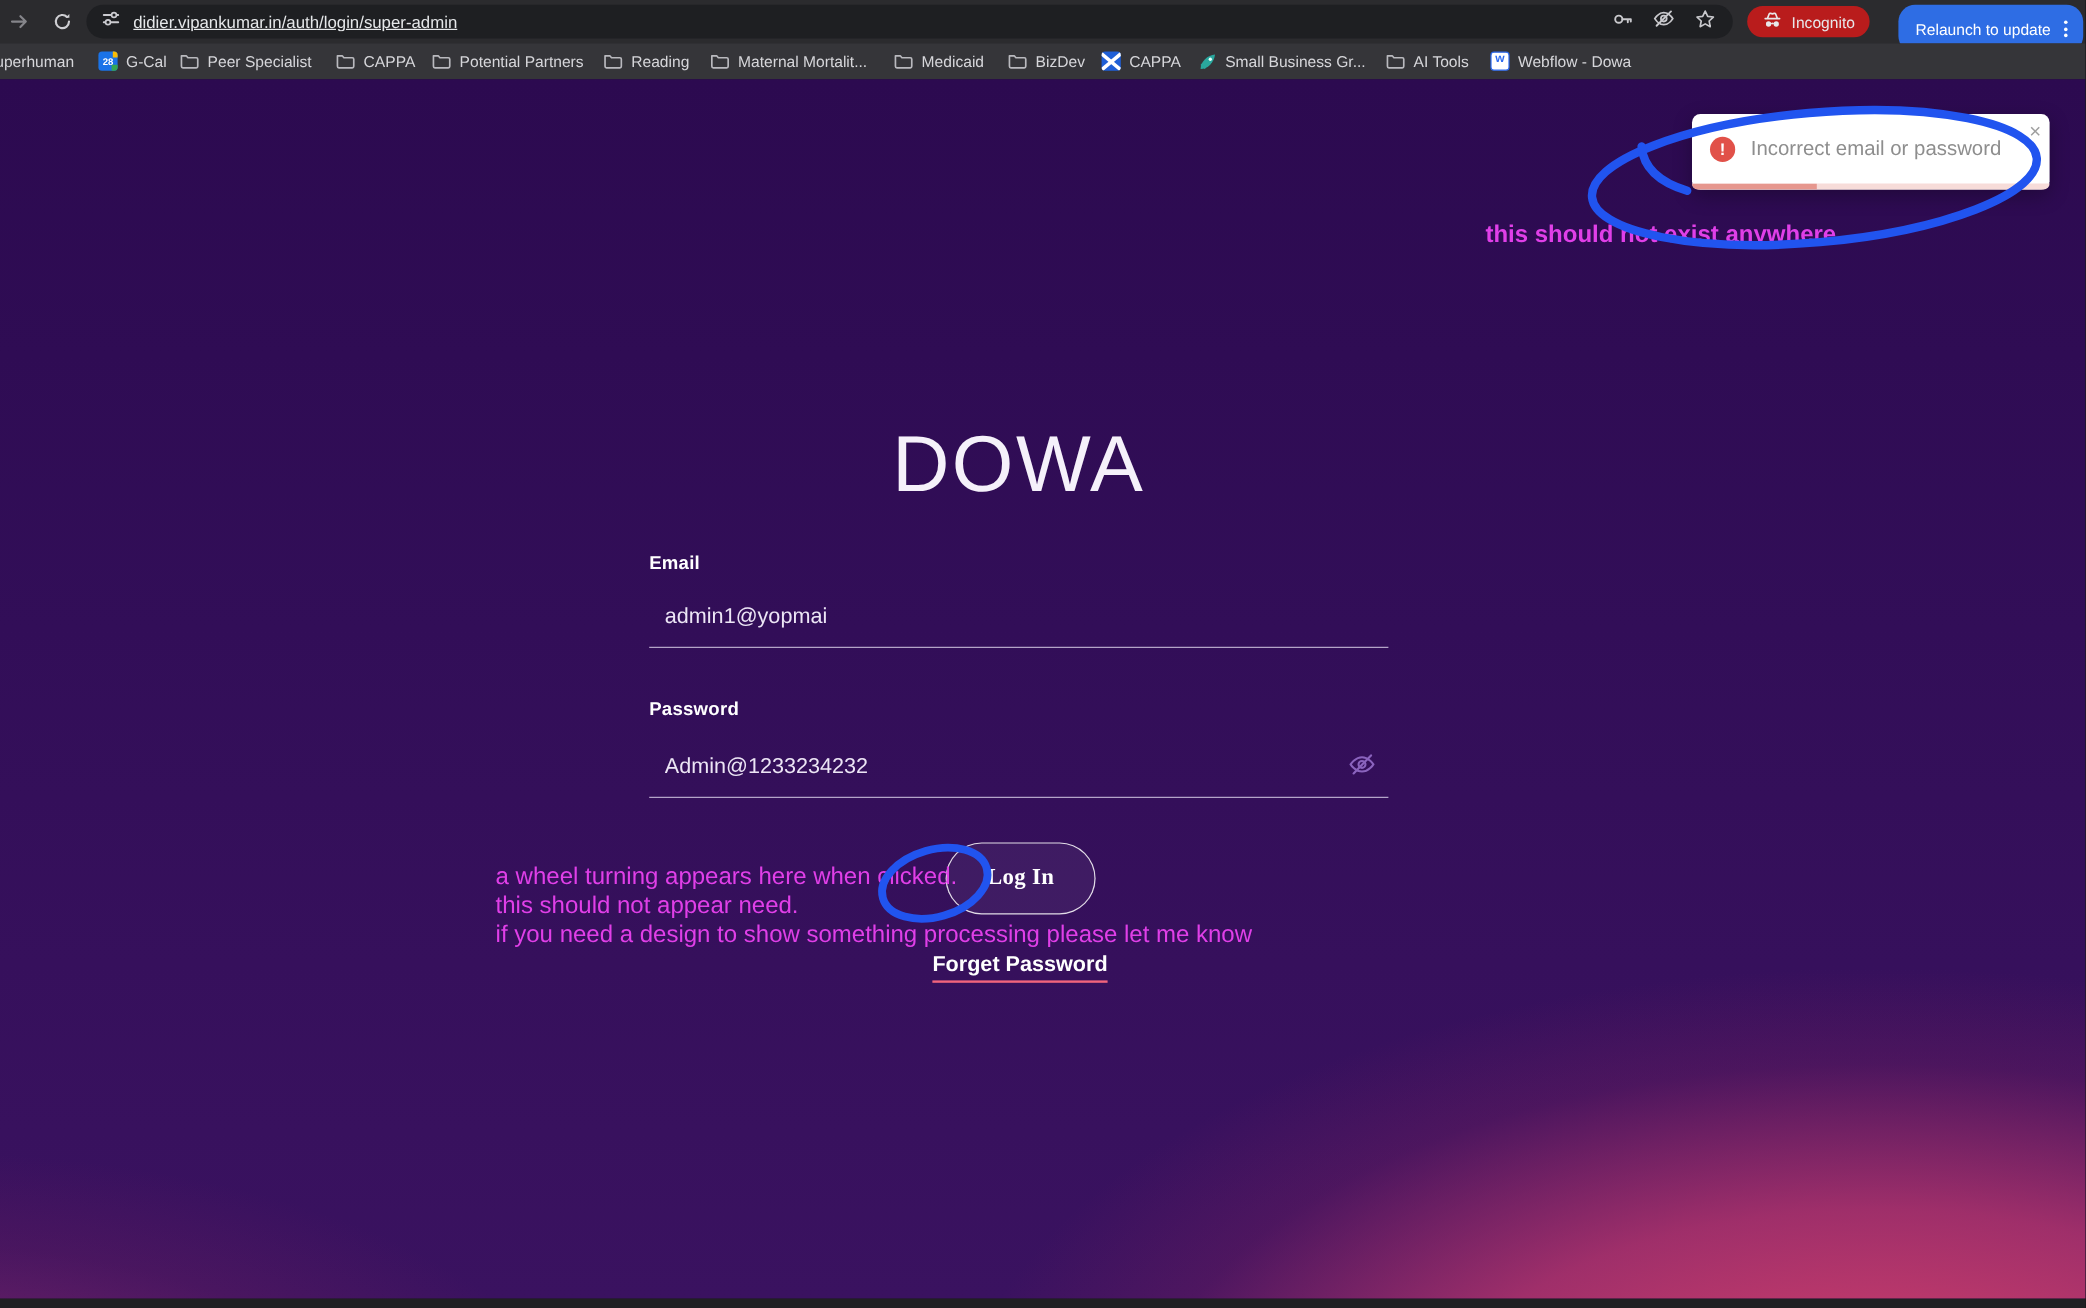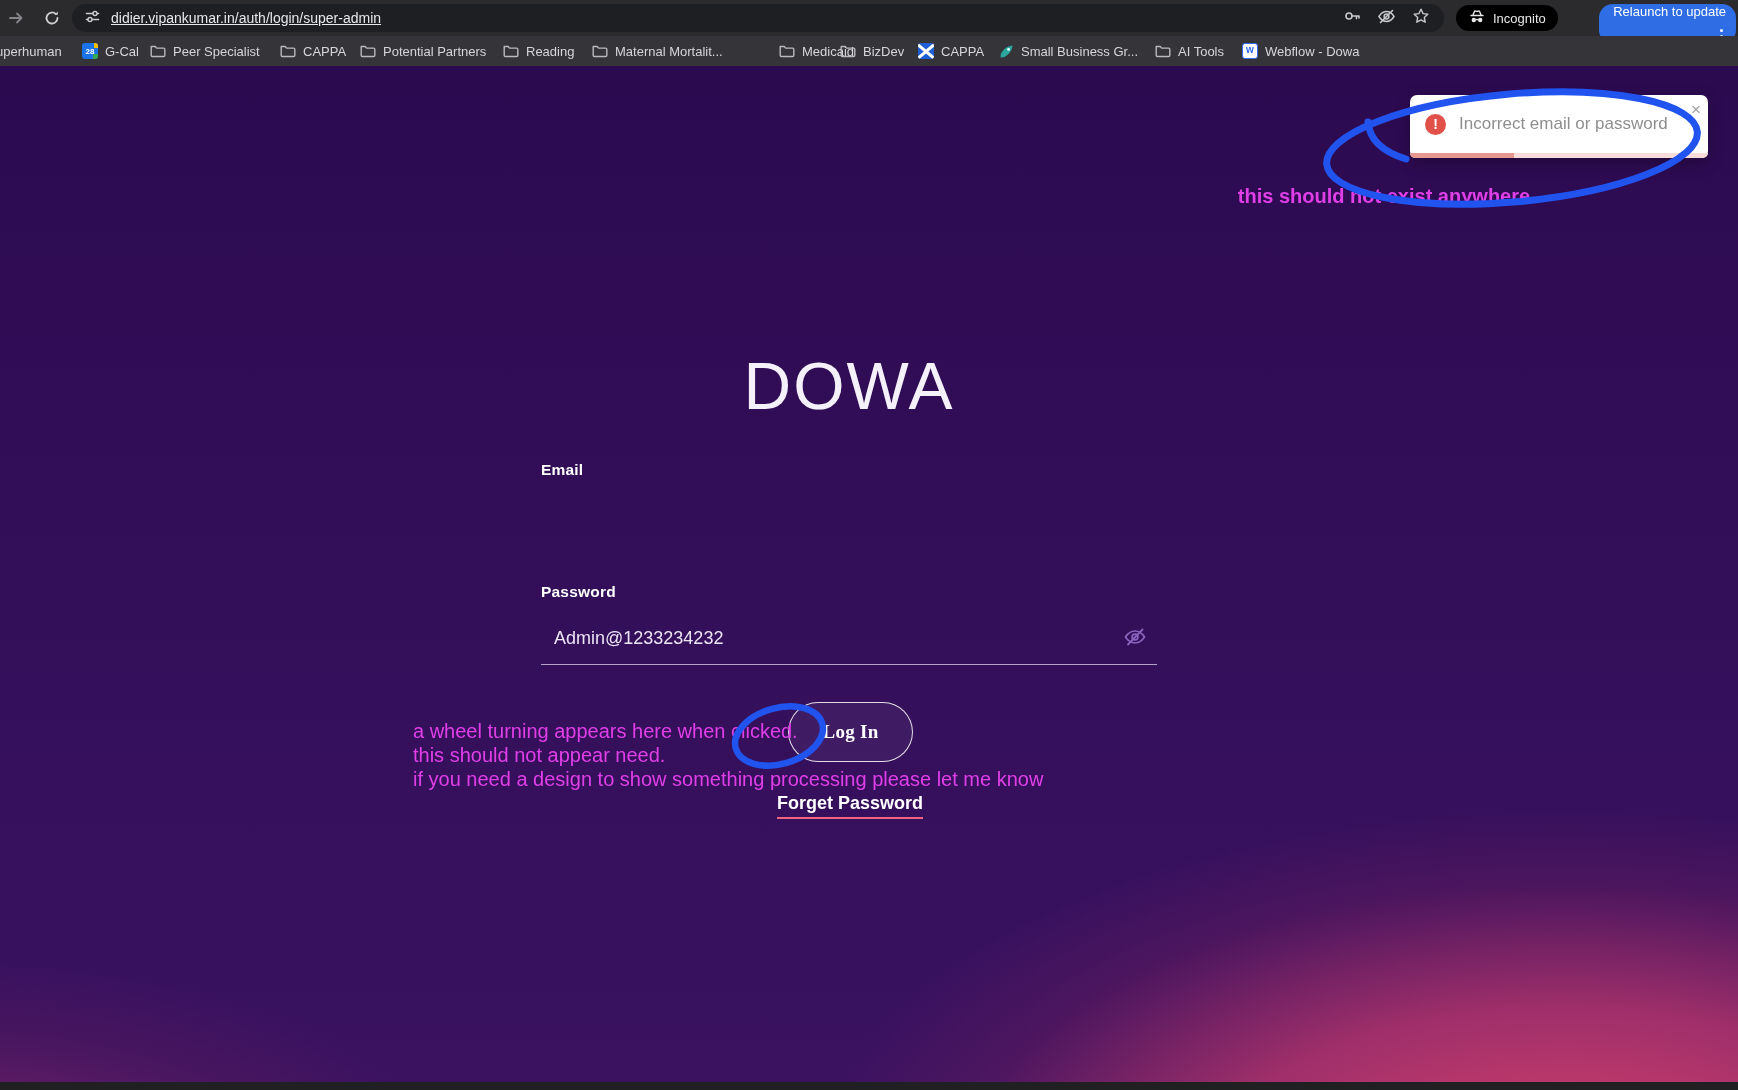--- a/index.html
+++ b/index.html
@@ -5,22 +5,22 @@
   * { margin:0; padding:0; box-sizing:border-box; }
   html,body { width:1738px; height:1090px; font-family:"Liberation Sans", sans-serif; background:#19191c; overflow:hidden; }
   .screen { position:relative; width:1738px; height:1090px; }
 
   
   .toolbar { position:relative; height:36px; background:#2b2b2e; }
   .nav-ico { position:absolute; top:6px; width:24px; height:24px; display:flex; align-items:center; justify-content:center; border-radius:12px; }
   .urlbar { position:absolute; left:72px; top:4px; width:1372px; height:28px; background:#1e1f22; border-radius:15px; display:flex; align-items:center; padding:0 10px 0 12px; }
   .url-text { color:#e6e8ea; font-size:14px; margin-left:10px; flex:1; white-space:nowrap; overflow:hidden;text-decoration:underline; }
   .omni-icons { display:flex; align-items:center; gap:16px; margin-right:4px; }
-  .chip-incognito { position:absolute; left:1456px; top:5px; height:26px; border-radius:13px; background:#000000; display:flex; align-items:center; gap:7px; padding:0 12px; color:#e7e7ea; font-size:13px; }
-  .relaunch { position:absolute; right:2px; top:4px; height:40px; border-radius:14px; background:#2e6de4; display:flex; align-items:flex-end; gap:8px; padding:0 10px 0 14px; color:#fff; font-size:13px; font-weight:400;flex-direction:column; }
+  .chip-incognito { position:absolute; left:1456px; top:5px; height:26px; border-radius:13px; background:#b91c1c; display:flex; align-items:center; gap:7px; padding:0 12px; color:#e7e7ea; font-size:13px; }
+  .relaunch { position:absolute; right:2px; top:4px; height:40px; border-radius:14px; background:#2e6de4; display:flex; align-items:center; gap:8px; padding:0 10px 0 14px; color:#fff; font-size:13px; font-weight:400; }
   .kebab { display:flex; flex-direction:column; gap:2.5px; padding:2px 3px; }
   .kebab i { width:3px; height:3px; border-radius:50%; background:#fff; }
 
   .bookmarks { position:relative; height:30px; background:#353539; }
   .bm { position:absolute; top:0; height:30px; display:flex; align-items:center; gap:7px; font-size:13px; color:#d6d6da; white-space:nowrap; }
   .bm-ico16 { width:16px; height:16px; display:flex; align-items:center; justify-content:center; flex:0 0 auto; }
   .gcal { width:16px; height:16px; border-radius:3px; background:#1a73e8; position:relative; color:#fff; font-size:8px; font-weight:700; display:flex; align-items:center; justify-content:center; }
   .gcal::after { content:""; position:absolute; right:0; bottom:0; width:5px; height:5px; background:#34a853; border-radius:0 0 3px 0; }
   .gcal::before { content:""; position:absolute; right:0; top:0; width:4px; height:5px; background:#fbbc04; border-radius:0 3px 0 0; }
   .nppes { width:16px; height:16px; border-radius:3px; background:#1f5fd6; position:relative; overflow:hidden; }
@@ -181,21 +181,21 @@
 
     <div class="bm" style="left:592px;">
       <span class="bm-ico16">
           <svg width="16" height="14" viewBox="0 0 16 14">
             <path d="M1.2 2.5h4l1.4 1.6h7a1.2 1.2 0 0 1 1.2 1.2v6a1.2 1.2 0 0 1-1.2 1.2H2.4a1.2 1.2 0 0 1-1.2-1.2z" stroke="#b9b9be" stroke-width="1.4" fill="none" stroke-linejoin="round"></path>
           </svg>
         </span>
       <span>Maternal Mortalit...</span>
     </div>
 
-    <div class="bm" style="left:779px;justify-content:flex-end;">
+    <div class="bm" style="left:745px;justify-content:flex-end;">
       <span class="bm-ico16">
           <svg width="16" height="14" viewBox="0 0 16 14">
             <path d="M1.2 2.5h4l1.4 1.6h7a1.2 1.2 0 0 1 1.2 1.2v6a1.2 1.2 0 0 1-1.2 1.2H2.4a1.2 1.2 0 0 1-1.2-1.2z" stroke="#b9b9be" stroke-width="1.4" fill="none" stroke-linejoin="round"></path>
           </svg>
         </span>
       <span>Medicaid</span>
     </div>
 
     <div class="bm" style="left:840px;">
       <span class="bm-ico16">
@@ -248,20 +248,21 @@
       </div>
     </div>
 
     <div class="anno-top">
       <div>this should not exist anywhere</div>
     </div>
 
     <div class="brand">DOWA</div>
 
     <div class="fld-label" style="left:541px; top:395px;">Email</div>
+    <input class="fld-input" style="top: 437px;" type="text" value="admin1@yopmai">
 
     <div class="fld-label" style="left:541px; top:517px;">Password</div>
     <input class="fld-input" style="top: 562px;" type="text" value="Admin@1233234232">
     <div class="eye-btn">
       <svg width="24" height="24" viewBox="0 0 24 24">
           <path d="M2.5 12s3.8-6 9.5-6 9.5 6 9.5 6-3.8 6-9.5 6-9.5-6-9.5-6z" stroke="#8a63bd" stroke-width="1.7" fill="none"></path>
           <circle cx="12" cy="12" r="2.9" stroke="#8a63bd" stroke-width="1.7" fill="none"></circle>
           <line x1="5" y1="19.5" x2="19.5" y2="4.5" stroke="#8a63bd" stroke-width="1.8" stroke-linecap="round"></line>
         </svg>
     </div>

